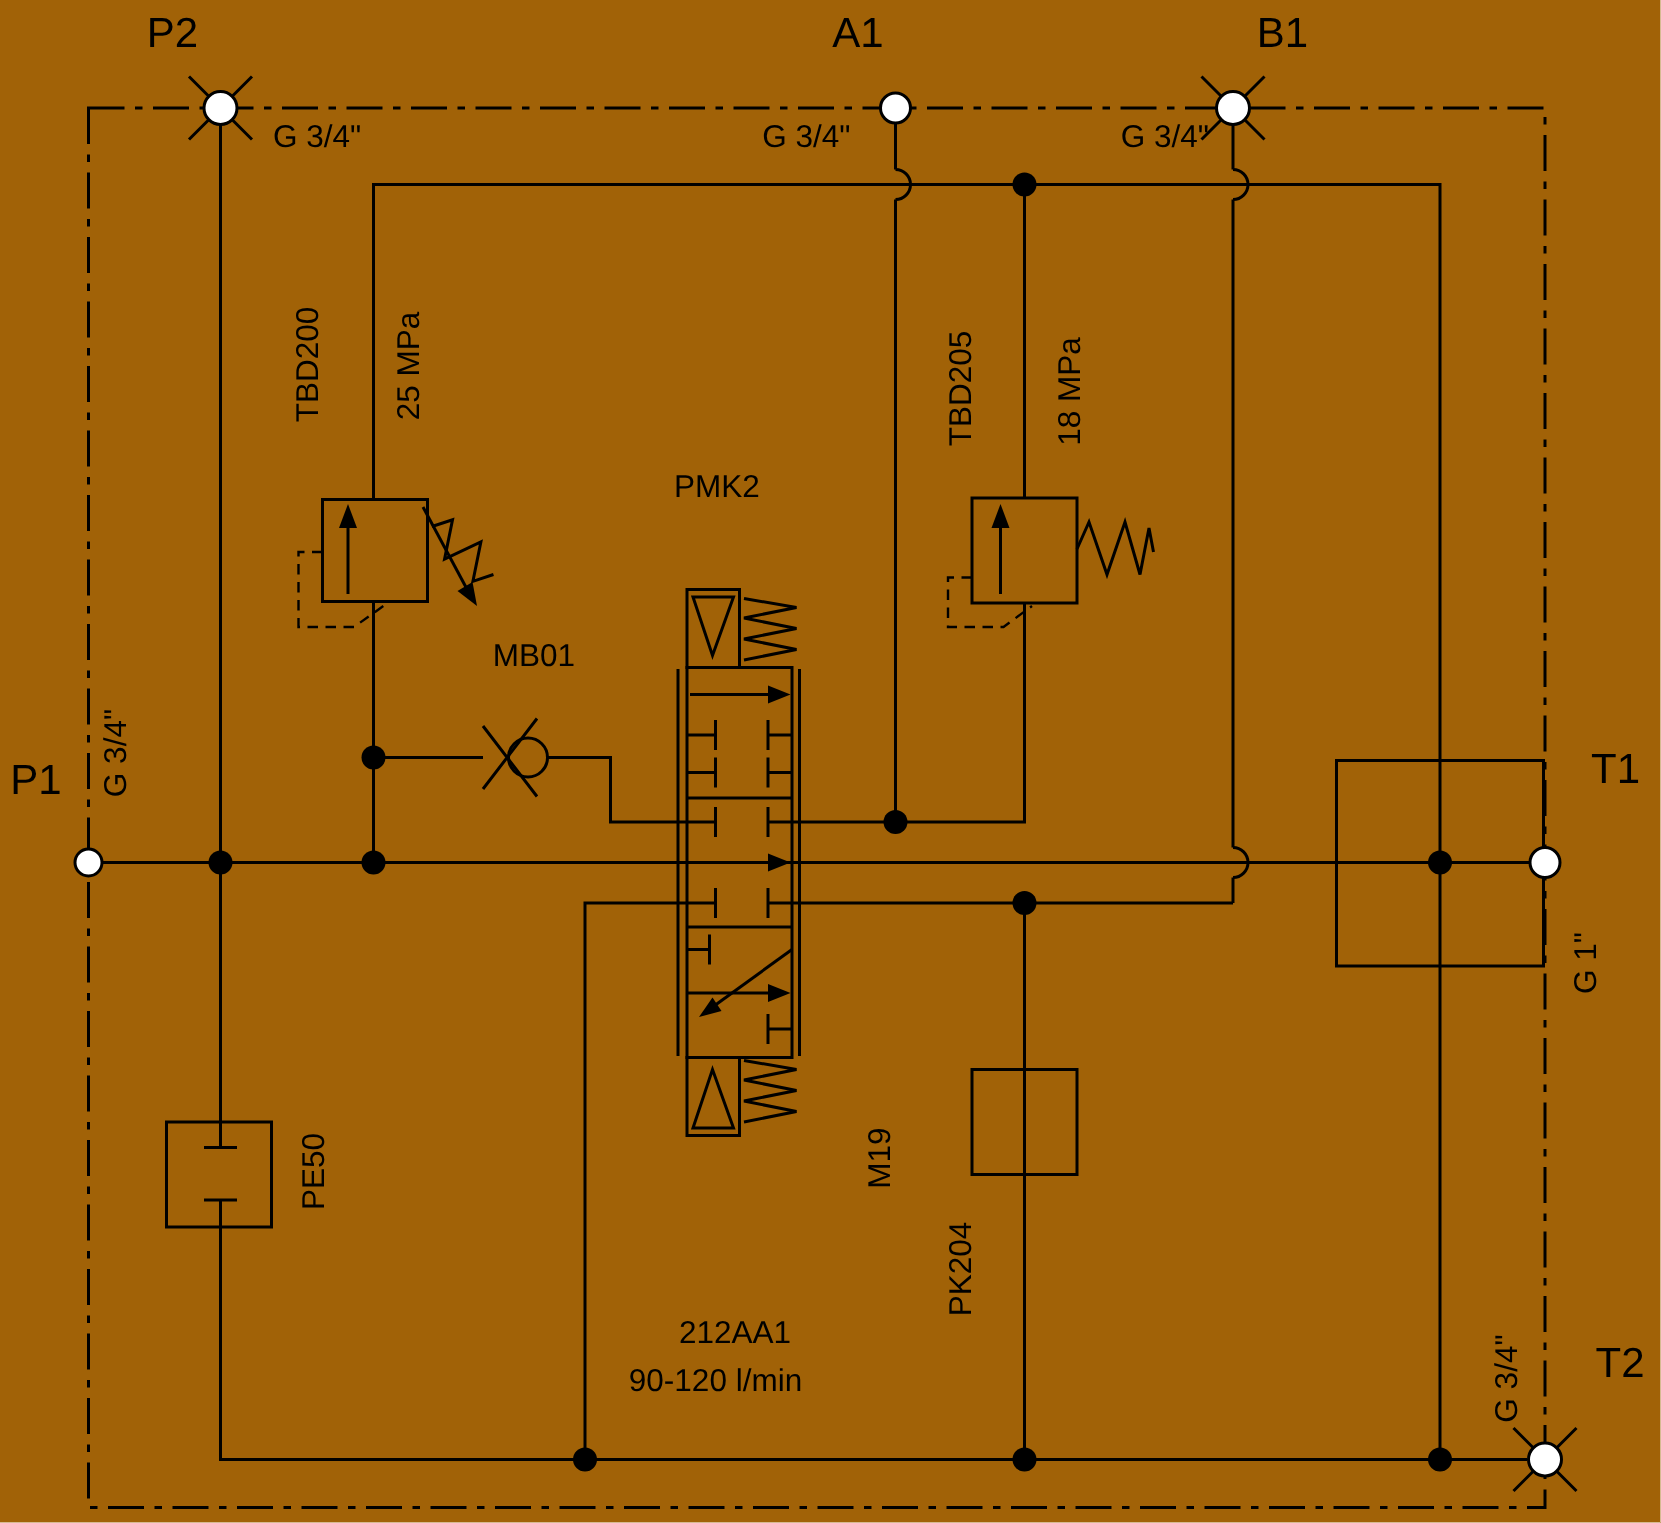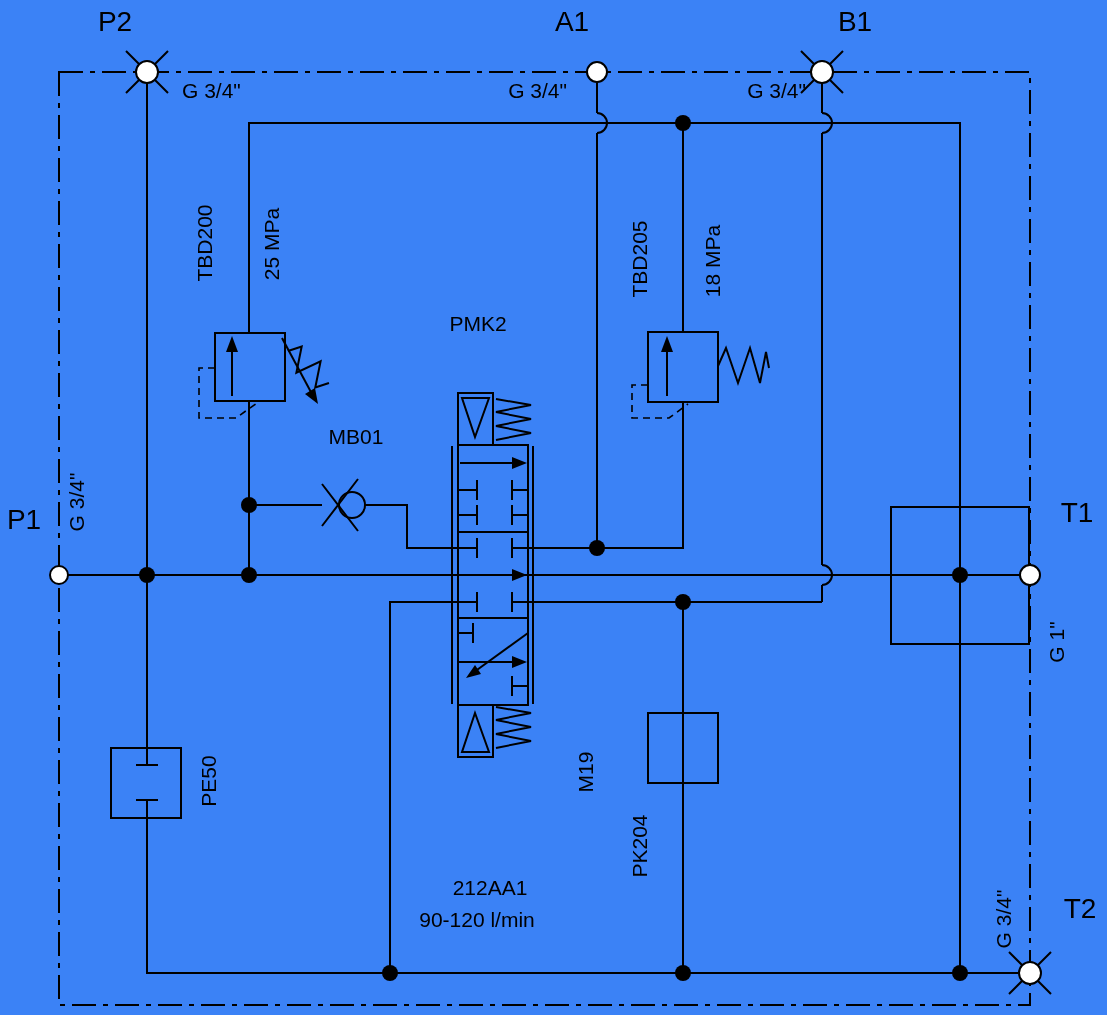--- a/index.html
+++ b/index.html
@@ -1,16 +1,16 @@
 <!DOCTYPE html>
 <html><head>
 <meta charset="utf-8">
 <style>
   html,body{margin:0;padding:0;background:#ffffff;}
-  .stage{width:1107px;height:1015px;position:relative;background:#3b82f6;}
+  .stage{width:1107px;height:1015px;position:relative;background:#a16207;}
   svg{display:block;}
   text{font-family:"Liberation Sans","DejaVu Sans",sans-serif;fill:#000;}
   .port-name{font-size:28px;}
   .lbl{font-size:21px;}
   .pipe{stroke:#000;stroke-width:2;fill:none;}
   .thin{stroke:#000;stroke-width:2;fill:none;}
   .dash{stroke:#000;stroke-width:2;fill:none;stroke-dasharray:24 7 5 7;}
   .pilot{stroke:#000;stroke-width:1.6;fill:none;stroke-dasharray:7 5;}
   .dot{fill:#000;stroke:none;}
   .sym{stroke:#000;stroke-width:2;fill:#fff;}

